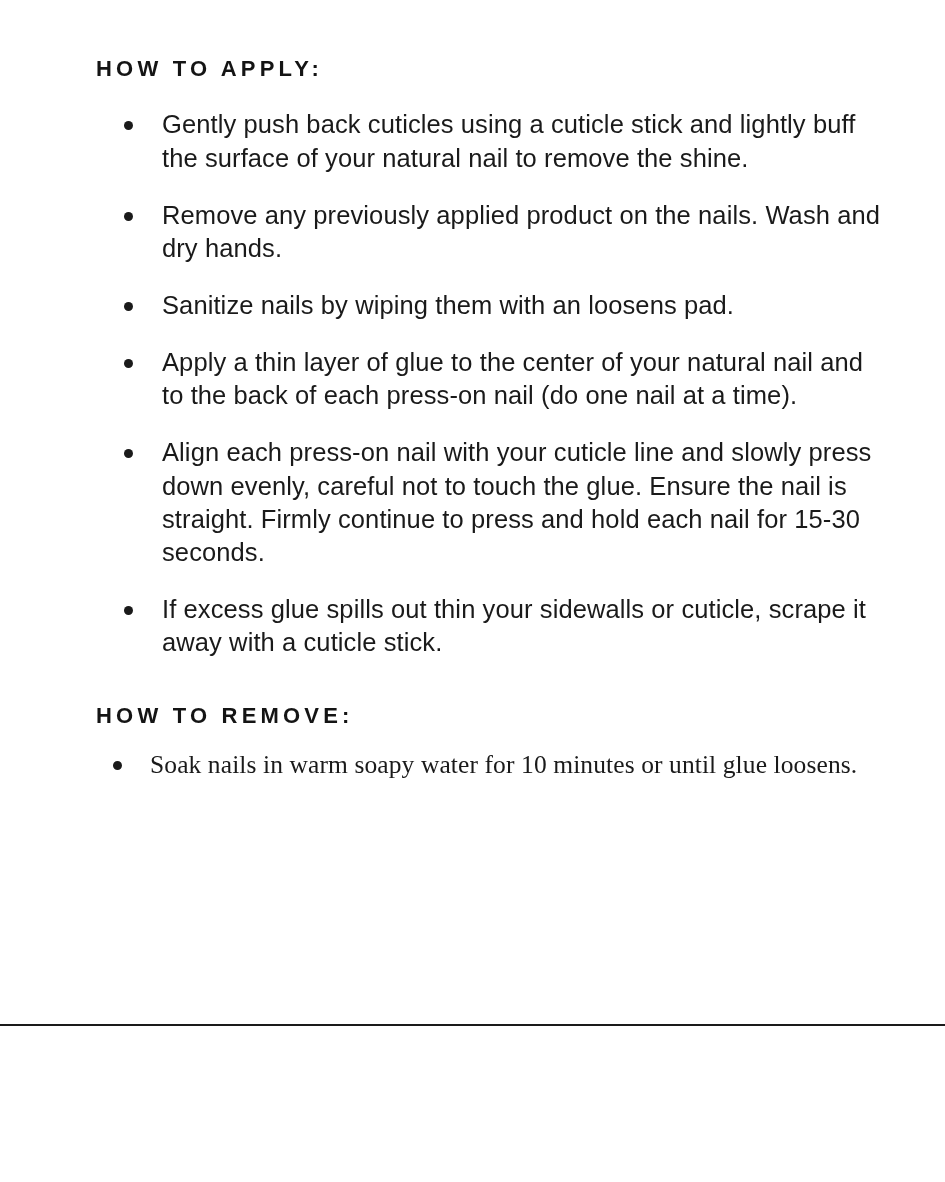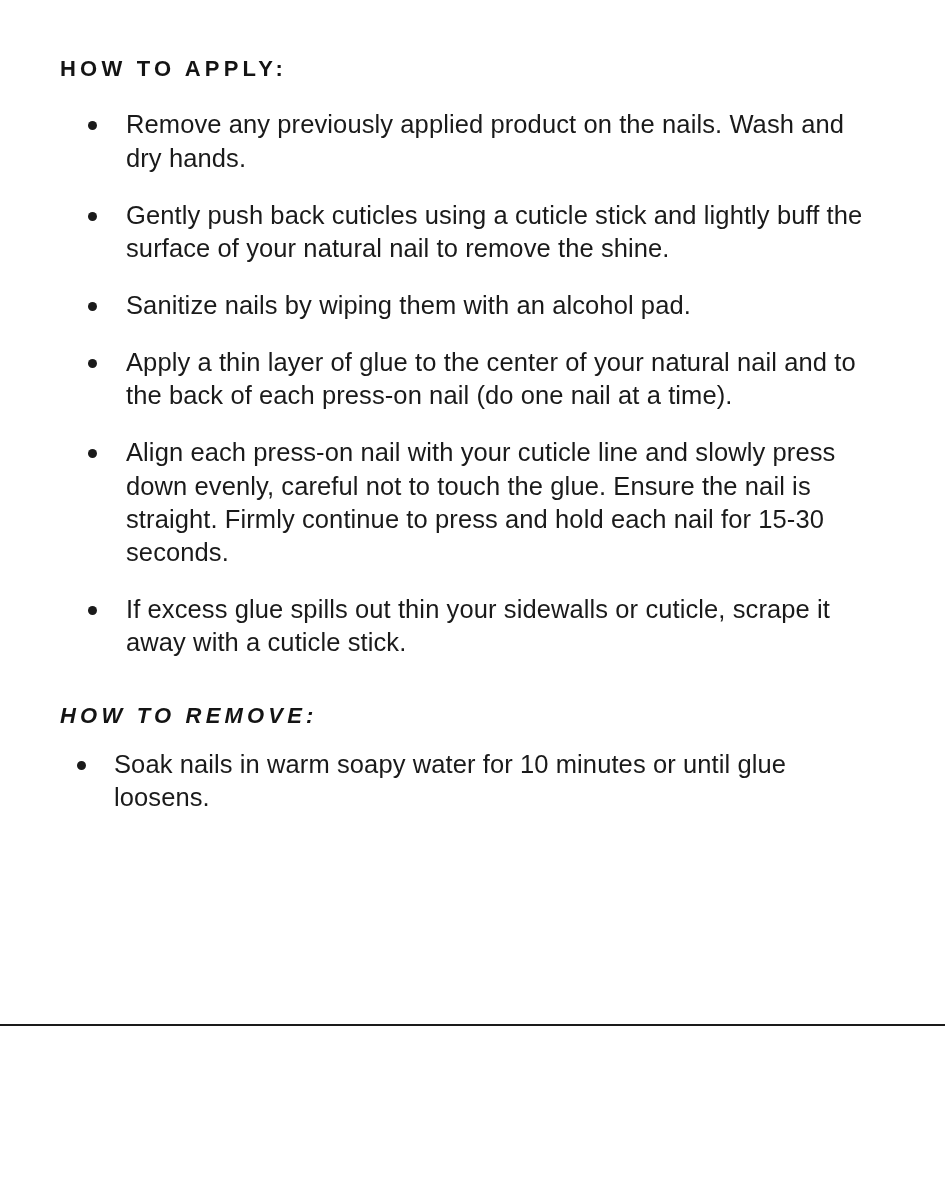--- a/index.html
+++ b/index.html
@@ -14,37 +14,36 @@
     color: #1a1a1a;
     -webkit-font-smoothing: antialiased;
     position: relative;
     overflow: hidden;
   }
 
   .page {
     box-sizing: border-box;
     width: 945px;
     height: 1032px;
-    padding: 56px 60px 0 60px;
+    padding: 56px 60px 0 96px;
     position: relative;
   }
 
   .section-heading {
     font-size: 22px;
     font-weight: 700;
     letter-spacing: 4.2px;
     color: #141414;
     margin: 0 0 26px 0;
     line-height: 1.2;
   }
 
   .section-heading.second {
     margin-top: 44px;
     margin-bottom: 18px;
-    font-style: italic;
   }
 
   ul.steps {
     list-style: none;
     margin: 0;
     padding: 0;
   }
 
   ul.steps li {
     position: relative;
@@ -53,20 +52,21 @@
     font-size: 25.5px;
     line-height: 1.30;
     font-weight: 400;
     color: #1a1a1a;
     letter-spacing: 0.1px;
   }
 
   ul.steps.remove li {
     padding-left: 54px;
     margin-bottom: 26px;
+    font-family: Liberation Serif, serif;
   }
 
   ul.steps li .bullet {
     position: absolute;
     left: 28px;
     top: 13px;
     width: 9px;
     height: 9px;
     background: #1a1a1a;
     border-radius: 50%;
@@ -88,29 +88,29 @@
 </head>
 <body>
 
 <div class="page">
 
   <h2 class="section-heading">HOW TO APPLY:</h2>
 
   <ul class="steps apply">
     <li>
       <span class="bullet"></span>
+      <span>Gently push back cuticles using a cuticle stick and lightly buff the surface of your natural nail to remove the shine.</span>
+    </li>
+    <li>
+      <span class="bullet"></span>
       <span>Remove any previously applied product on the nails. Wash and dry hands.</span>
     </li>
     <li>
       <span class="bullet"></span>
-      <span>Gently push back cuticles using a cuticle stick and lightly buff the surface of your natural nail to remove the shine.</span>
-    </li>
-    <li>
-      <span class="bullet"></span>
-      <span> Sanitize nails by wiping them with an alcohol pad.</span>
+      <span> Sanitize nails by wiping them with an loosens pad.</span>
     </li>
     <li>
       <span class="bullet"></span>
       <span>Apply a thin layer of glue to the center of your natural nail and to the back of each press-on nail (do one nail at a time).</span>
     </li>
     <li>
       <span class="bullet"></span>
       <span>Align each press-on nail with your cuticle line and slowly press down evenly, careful not to touch the glue. Ensure the nail is straight. Firmly continue to press and hold each nail for 15-30 seconds.</span>
     </li>
     <li>

